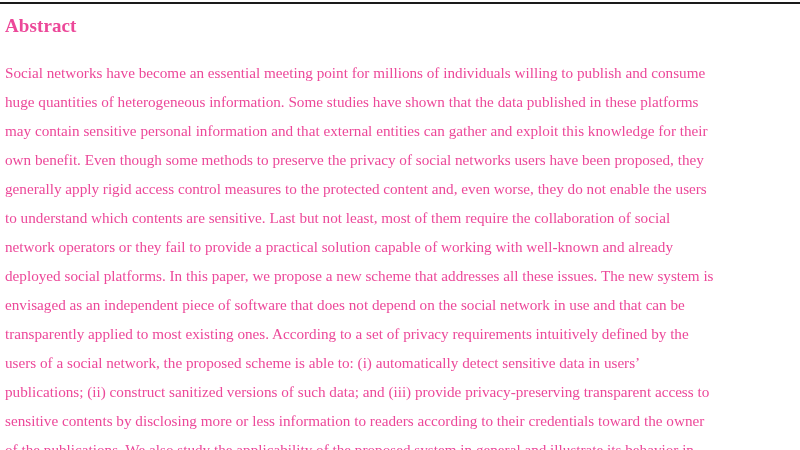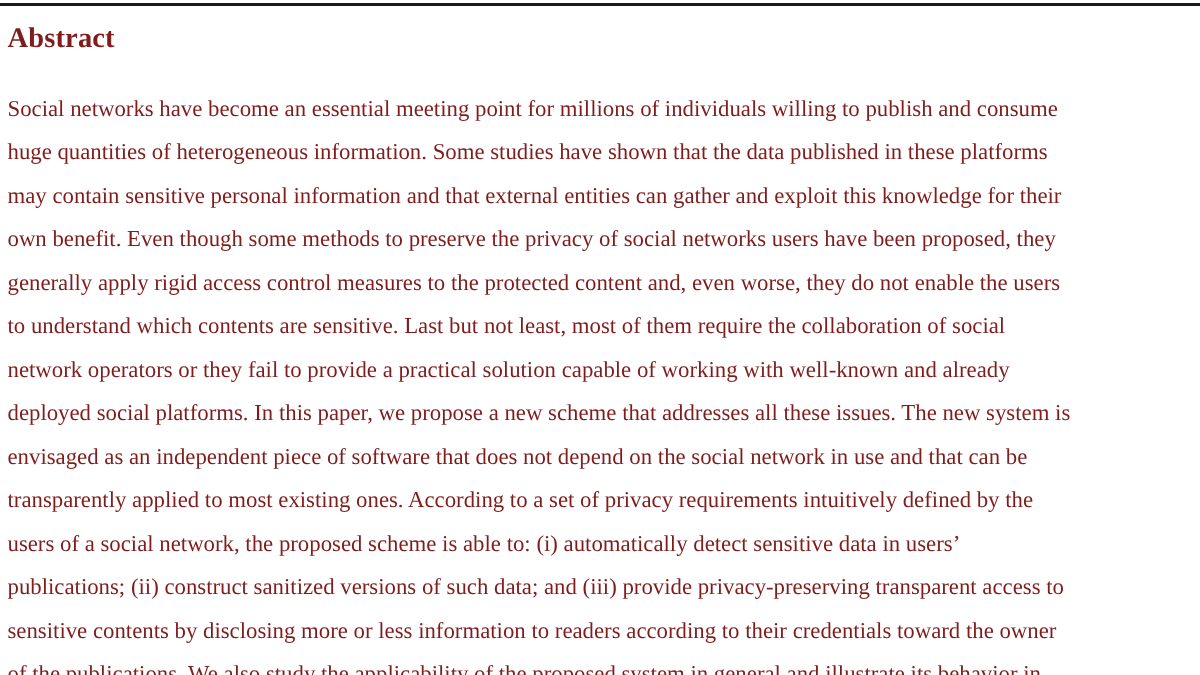--- a/index.html
+++ b/index.html
@@ -9,21 +9,21 @@
       height: 450px;
       overflow: hidden;
       background: #ffffff;
     }
     .page {
       position: relative;
       width: 800px;
       height: 450px;
       overflow: hidden;
       background: #ffffff;
-      color: #7f1d1d;
+      color: #ec4899;
       font-family: "Liberation Serif", "DejaVu Serif", serif;
     }
     .top-rule {
       position: absolute;
       left: 0;
       top: 2px;
       width: 800px;
       height: 2px;
       background: #1a1a1a;
     }

